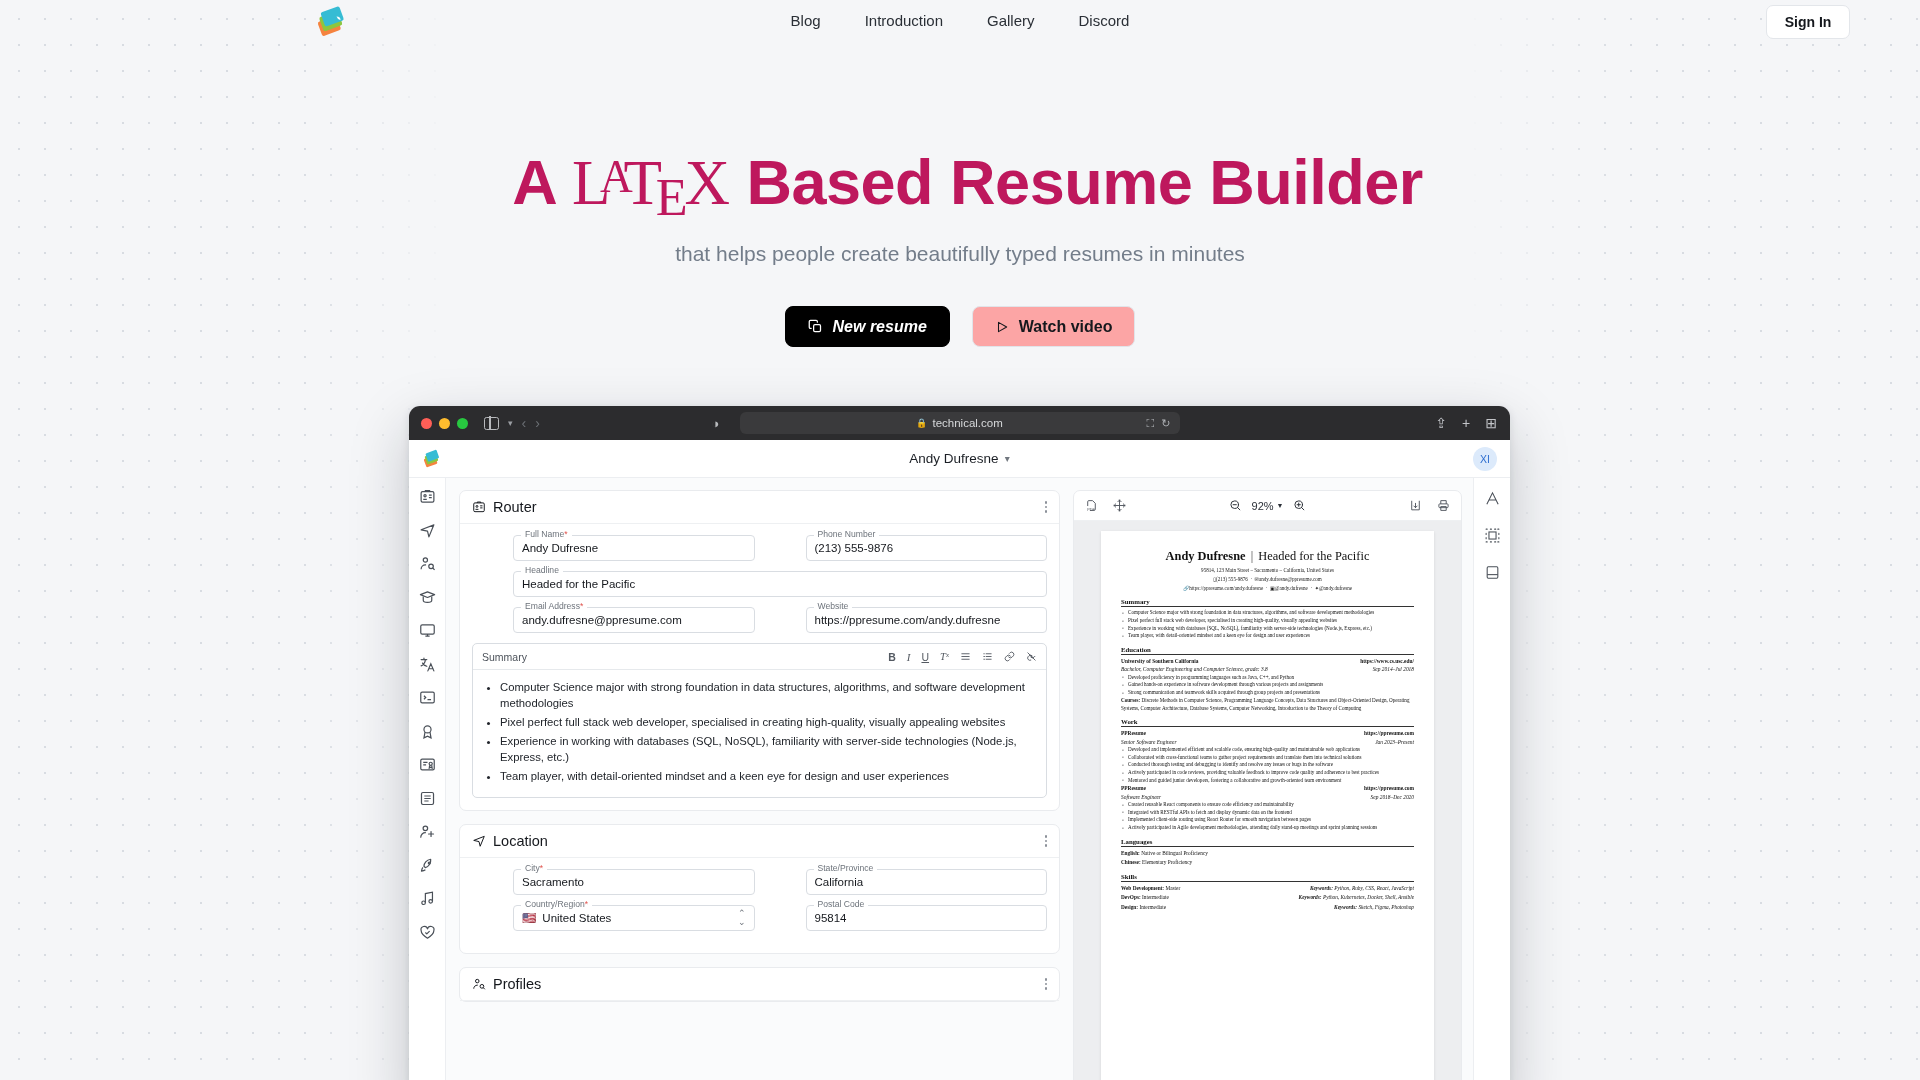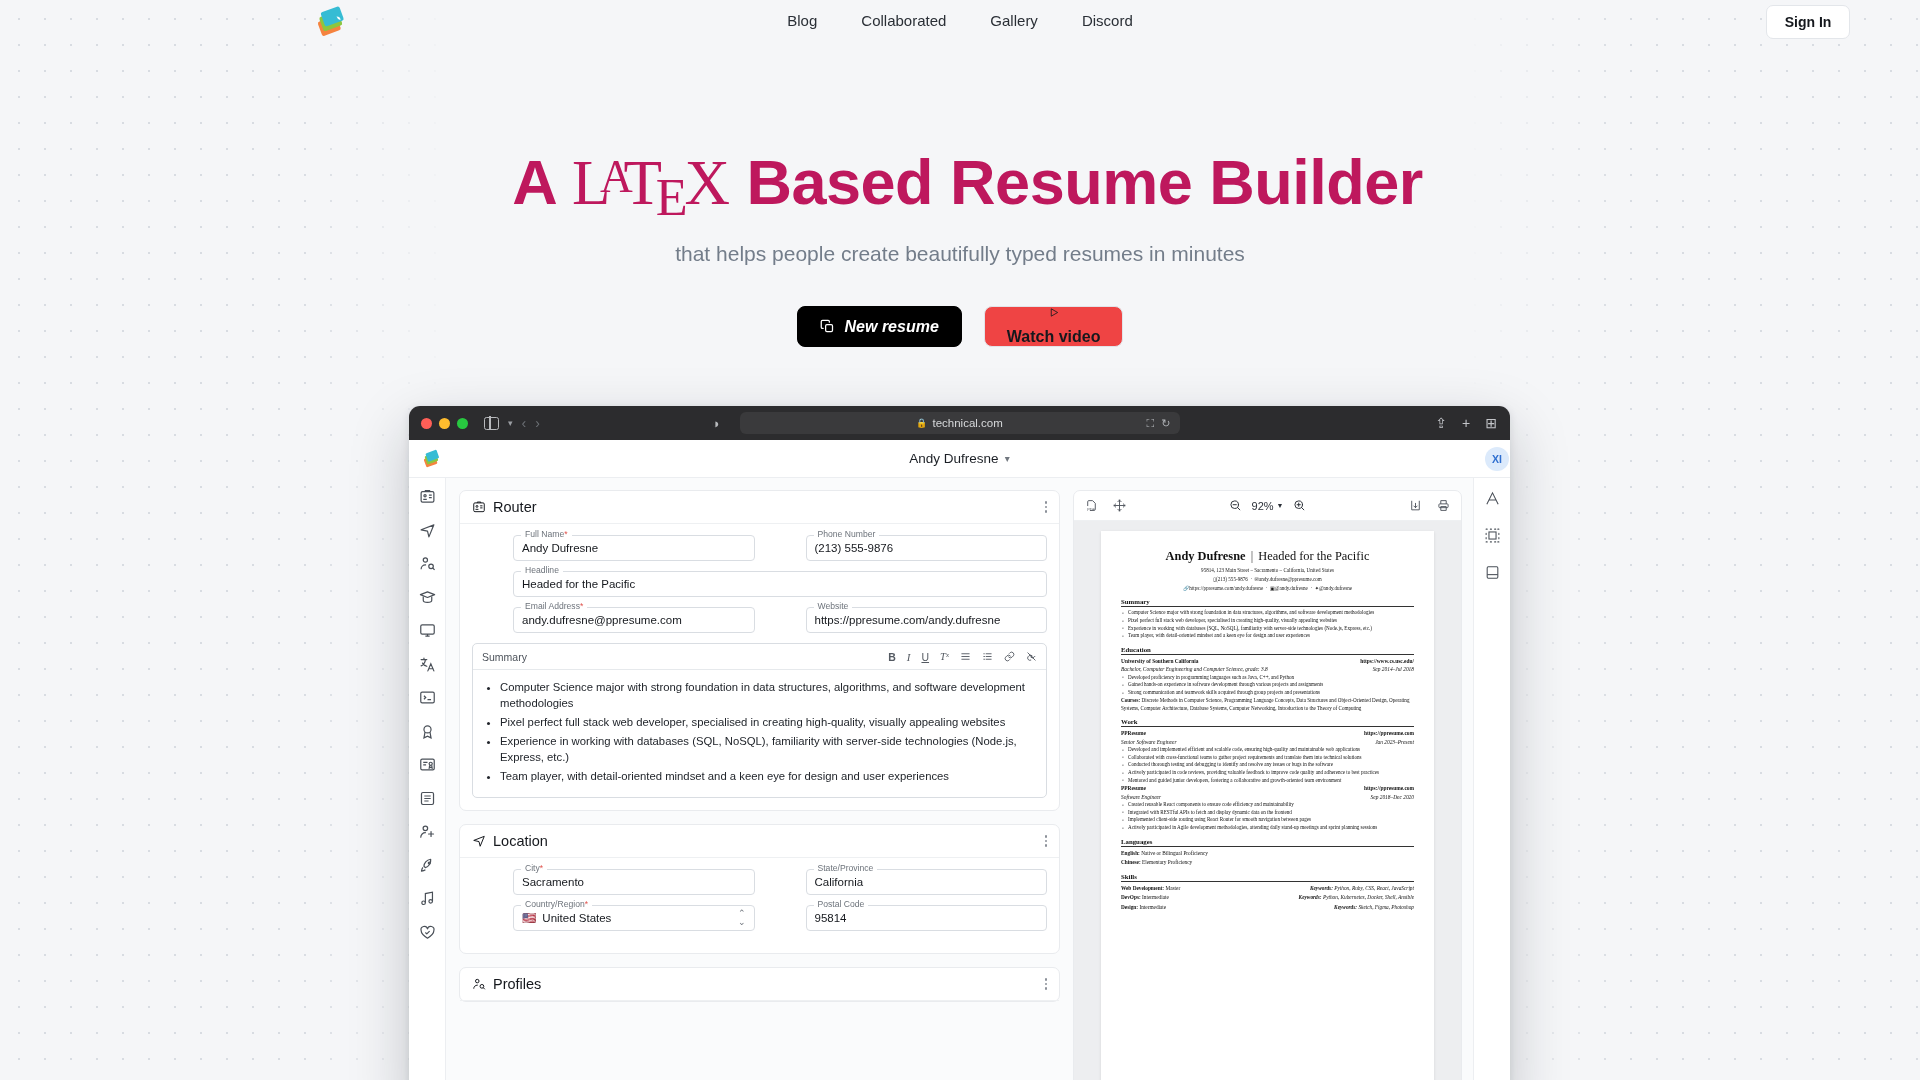--- a/index.html
+++ b/index.html
@@ -67,21 +67,21 @@
     font-size: 21px; color: #737d8a; font-weight: 400;
   }
   .cta { margin-top: 40px; display: flex; gap: 22px; justify-content: center; }
   .btn {
     height: 41px; border-radius: 8px;
     display: inline-flex; align-items: center; gap: 10px;
     font-size: 16px; font-weight: 700; cursor: pointer;
     padding: 0 22px;
   }
   .btn-primary { background: #000; color: #fff; border: 1px solid #000; font-style: italic; }
-  .btn-secondary { background: #ef4444; color: #15181d; border: 1px solid #e1e4e9; flex-direction: column; }
+  .btn-secondary { background: #fca5a5; color: #15181d; border: 1px solid #e1e4e9; }
 
   
   .browser {
     position: absolute; left: 409px; top: 406px;
     width: 1101px; height: 700px;
     border-radius: 11px 11px 0 0;
     background: #fff;
     box-shadow: 0 22px 60px rgba(20,25,35,.22), 0 2px 8px rgba(20,25,35,.10);
     overflow: hidden;
   }
@@ -113,24 +113,24 @@
     height: 38px; background: #fff; border-bottom: 1px solid #eceef1;
     display: flex; align-items: center; position: relative;
   }
   .app-logo { position: absolute; left: 12px; width: 20px; height: 20px; }
   .app-title {
     position: absolute; left: 50%; transform: translateX(-50%);
     font-size: 13.5px; color: #1b1f25; display: flex; align-items: center; gap: 6px;
   }
   .app-title .cv { font-size: 10px; color: #71777f; }
   .avatar {
-    position: absolute; right: 1px;
+    position: absolute; right: 13px;
     width: 24px; height: 24px; border-radius: 50%;
     background: #dceafb; color: #2f6fd0;
-    font-size: 10.5px; font-weight: 700;
+    font-size: 10.5px; font-weight: 400;
     display: flex; align-items: center; justify-content: center;
   }
 
   .app-body { display: flex; height: 628px; background: #fafbfc; }
 
   
   .rail {
     width: 37px; background: #fff; border-right: 1px solid #eceef1;
     display: flex; flex-direction: column; align-items: center;
     padding-top: 10px; gap: 16.5px; flex: none;
@@ -245,21 +245,21 @@
         <g transform="rotate(-20 17 17)">
           <rect x="5" y="13" width="20" height="15" rx="2.2" fill="#f5833f"></rect>
           <rect x="8" y="9" width="20" height="15" rx="2.2" fill="#8cc63f"></rect>
           <rect x="11" y="5" width="20" height="15" rx="2.2" fill="#36bcd4"></rect>
           <path d="M25 14 q4 1.5 2.5 5 q-2.5 -1.5 -2.5 -5z" fill="#ffffff"></path>
         </g>
       </svg>
     </div>
     <div class="nav-links">
       <a>Blog</a>
-      <a>Collaborated</a>
+      <a>Introduction</a>
       <a>Gallery</a>
       <a>Discord</a>
     </div>
     <div class="signin">Sign In</div>
   </div>
 
   <div class="hero">
     <h1><span>A </span><span class="latex"><span class="la">L</span><span class="a2">A</span><span class="te">T</span><span class="e2">E</span><span>X</span></span><span> Based Resume Builder</span></h1>
     <div class="hero-sub">that helps people create beautifully typed resumes in minutes</div>
     <div class="cta">

